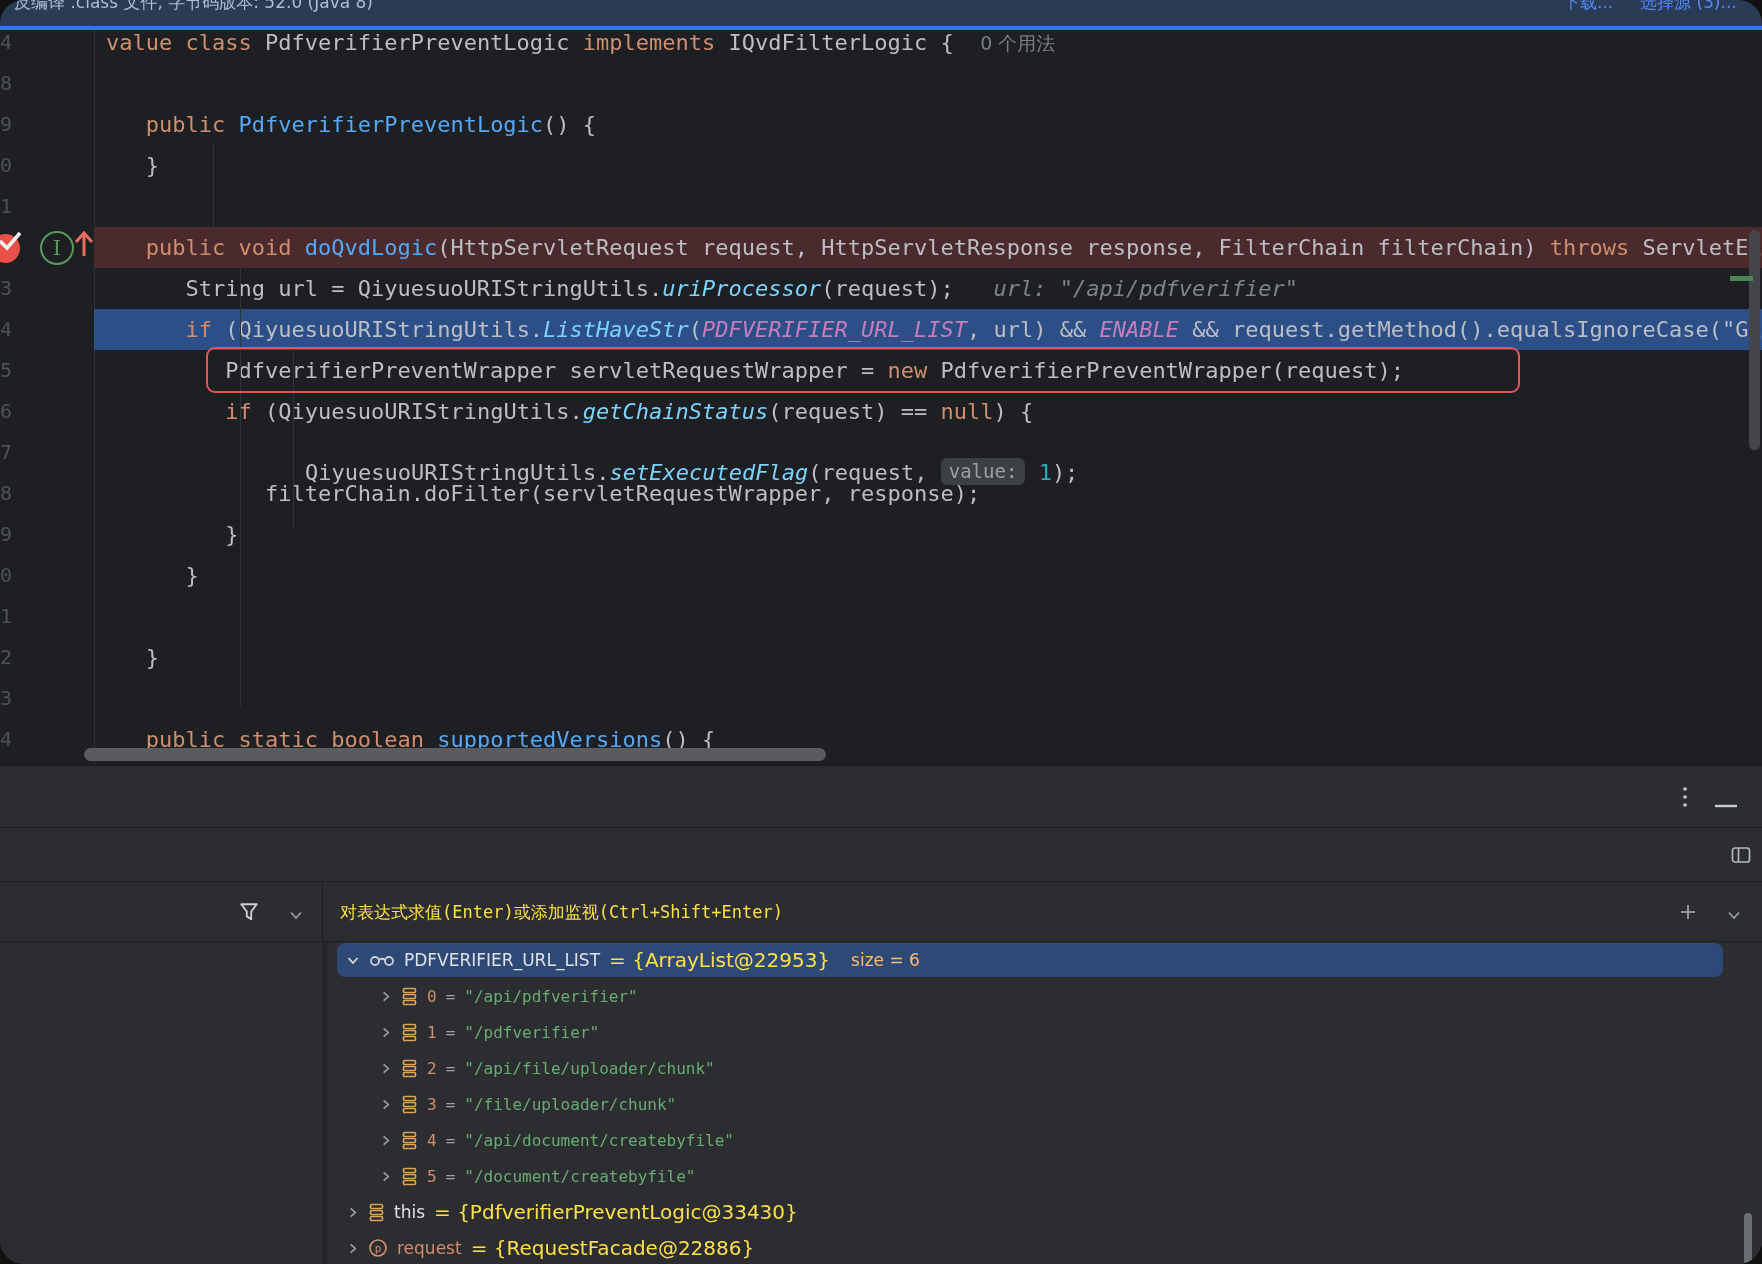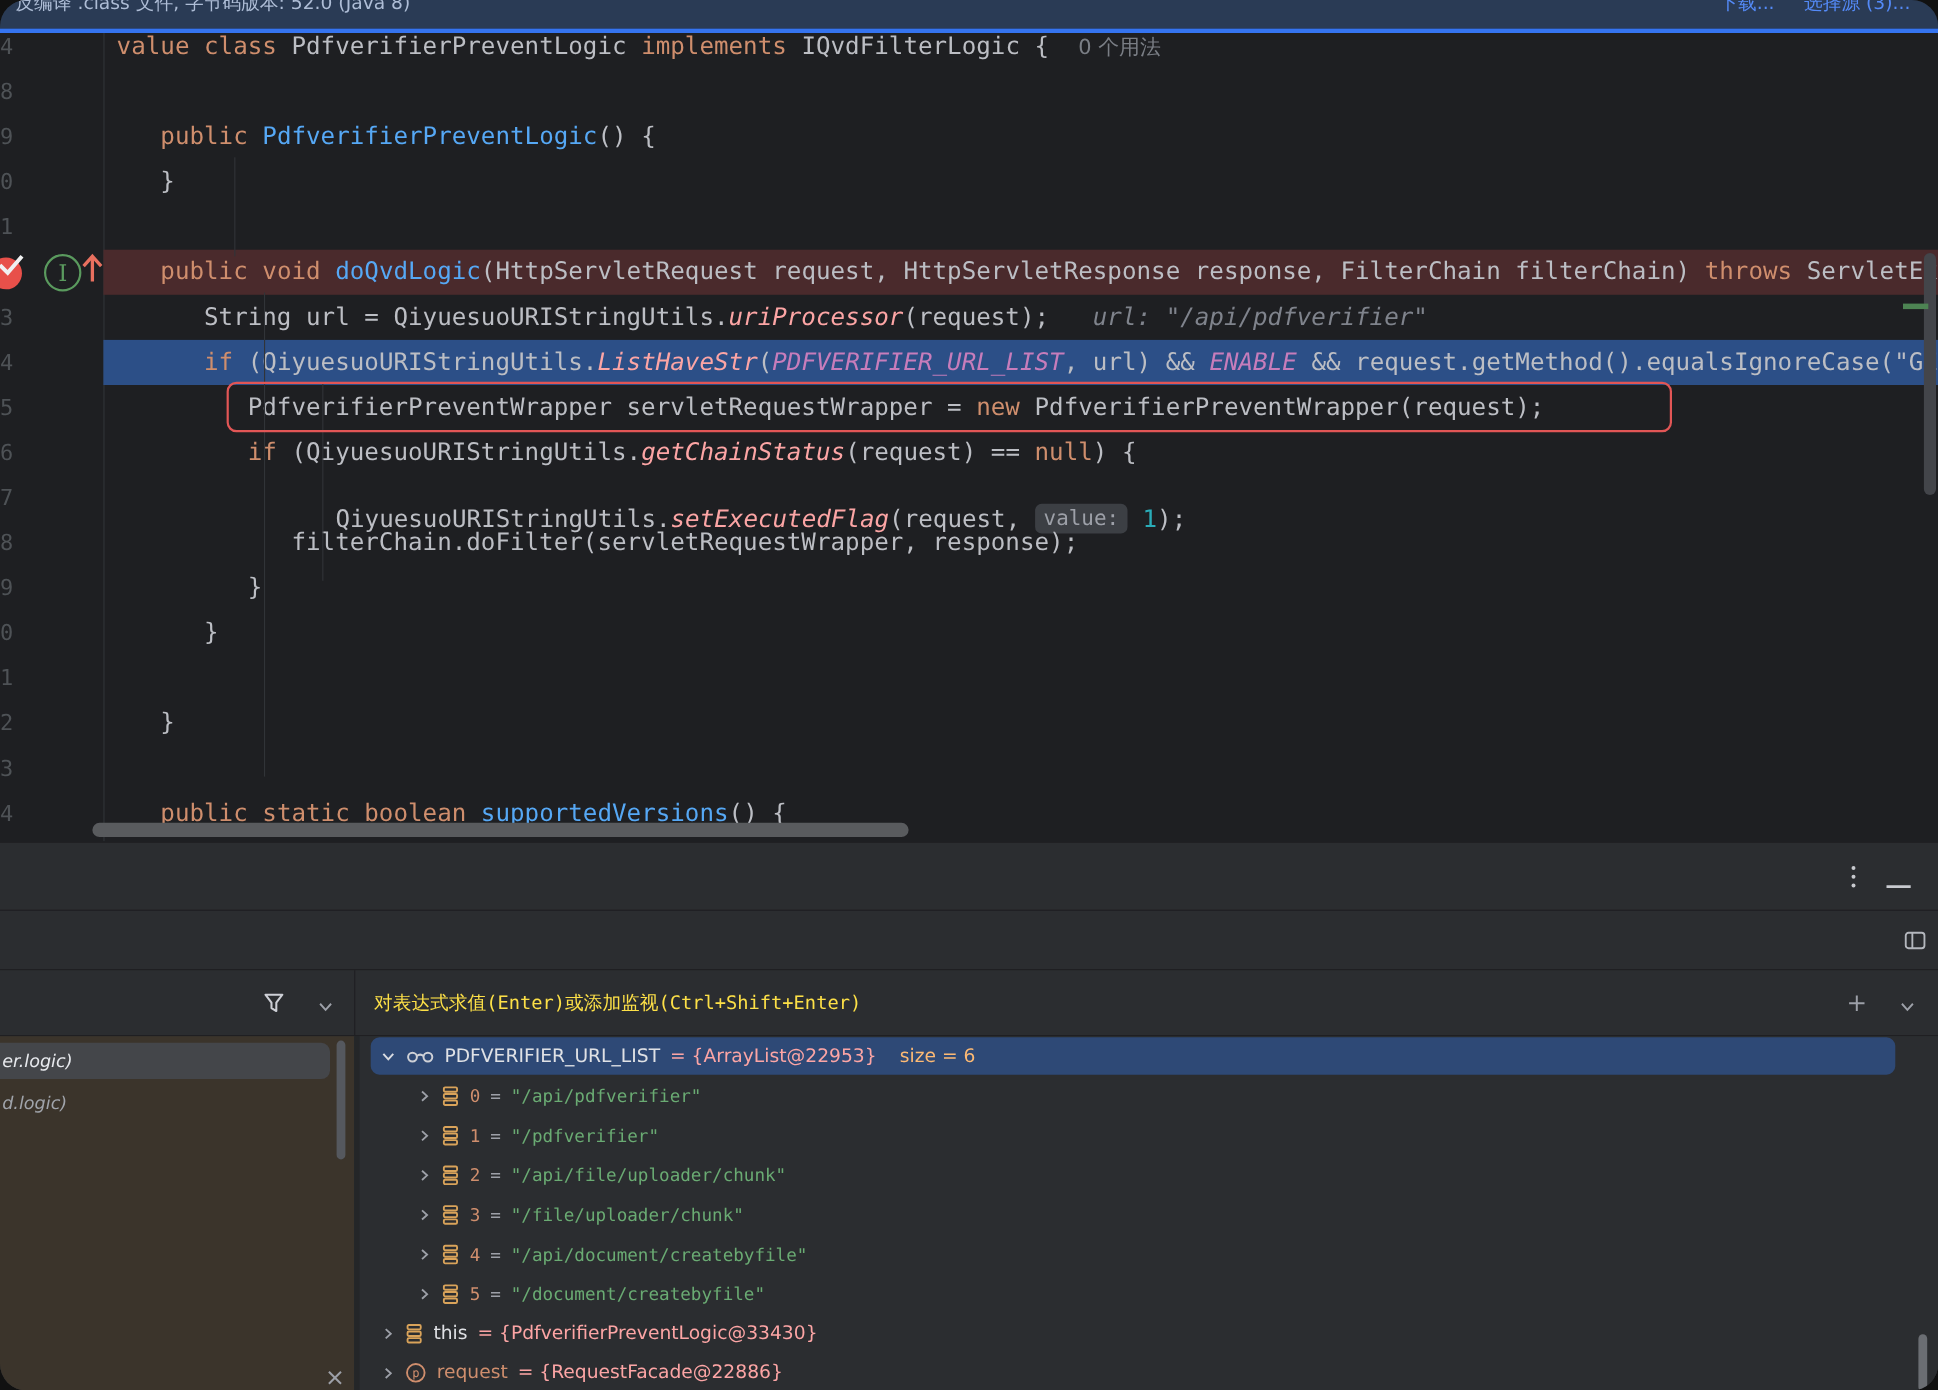--- a/index.html
+++ b/index.html
@@ -20,21 +20,21 @@
         font-size:20px;line-height:41px;color:#4e5256;}
   .lines{position:absolute;left:94px;right:0;top:0;height:100%;}
   .code-line{position:absolute;left:0;right:0;height:41px;}
   .code-line .code{display:block;padding-left:12px;white-space:pre;font-family:"DejaVu Sans Mono",monospace;
         font-size:22px;line-height:41px;color:#bcbec4;}
   .bg-breakpoint{background:#4a2a2c;}
   .bg-exec{background:#2c4f87;}
   .tk-k{color:#cf8e6d;}
   .tk-d{color:#56a8f5;}
   .tk-t{color:#bcbec4;}
-  .tk-i{color:#fca5a5;font-style:italic;text-align:right;}
+  .tk-i{color:#7dd3fc;font-style:italic;text-align:right;}
   .tk-f{color:#c77dbb;font-style:italic;}
   .tk-n{color:#2aacb8;}
   .tk-h{color:#7f838c;font-style:italic;}
   .tk-u{color:#7a7e85;font-family:"DejaVu Sans",sans-serif;font-size:19px;}
   .tk-chip{display:inline-block;background:#3c3f44;color:#9da0a8;border-radius:6px;padding:0 8px;
            font-size:19px;line-height:27px;vertical-align:2px;}
   .guide{position:absolute;width:1px;background:#313438;}
   .redbox{position:absolute;left:206px;top:317px;width:1310px;height:42px;border:2.5px solid #e25656;
           border-radius:9px;z-index:6;}
   .bp-icons{position:absolute;left:0;width:94px;height:41px;overflow:visible;}
@@ -60,21 +60,21 @@
   .frames-vdiv{position:absolute;left:322px;top:0;width:5px;height:100%;background:#242628;}
   .frame-row{position:absolute;left:0;width:100%;height:37px;}
   .frame-pill{position:absolute;left:-12px;top:2px;width:312px;height:33px;background:#44464a;border-radius:8px;}
   .frame-label{position:absolute;left:2px;top:0;line-height:37px;font-size:16px;font-style:italic;white-space:nowrap;}
   .frames-scroll{position:absolute;left:306px;top:4px;width:8px;height:108px;background:#55585e;border-radius:4px;}
   .tree{position:absolute;left:327px;top:0;right:0;height:100%;background:#2b2d30;overflow:hidden;}
   .tree-row{position:absolute;left:0;right:0;height:36px;cursor:default;}
   .tree-inner{position:absolute;top:0;height:36px;display:flex;align-items:center;gap:9px;white-space:nowrap;}
   .sel-pill{position:absolute;left:10px;top:1px;width:1386px;height:34px;background:#2e4976;border-radius:8px;}
   .t-name{font-size:17px;color:#dfe1e5;}
-  .t-val{font-size:17px;color:#fca5a5;}
+  .t-val{font-size:20px;color:#fde047;}
   .t-size{font-size:17px;color:#fdba74;margin-left:12px;}
   .t-idx{font-family:"DejaVu Sans Mono",monospace;font-size:16px;color:#cf8e6d;}
   .t-eq{font-family:"DejaVu Sans Mono",monospace;font-size:16px;color:#9da0a8;}
   .t-str{font-family:"DejaVu Sans Mono",monospace;font-size:16px;color:#6aab73;}
   .t-param{color:#cf8e6d;}
   .tree-scroll{position:absolute;right:10px;top:271px;width:8px;height:52px;background:#6b6e73;border-radius:4px;}
 </style>
 </head>
 <body>
 
@@ -248,34 +248,20 @@
     <span class="icon-btn" style="left:1678px;top:20px" id="ic-plus"><svg width="20" height="20" viewBox="0 0 20 20">
           <line x1="10" y1="3" x2="10" y2="17" stroke="#9da0a8" stroke-width="1.8"></line>
           <line x1="3" y1="10" x2="17" y2="10" stroke="#9da0a8" stroke-width="1.8"></line>
         </svg></span>
     <span class="icon-btn" style="left:1726px;top:25px" id="ic-chev2"><svg width="16" height="16" viewBox="0 0 16 16">
           <polyline points="3,5.5 8,11 13,5.5" fill="none" stroke="#9da0a8" stroke-width="1.7"></polyline>
         </svg></span>
   </div>
 
   <div class="debug-body">
-    <div class="frames" id="frames">
-      <div class="frames-scroll"></div>
-      <span class="icon-btn" style="left:296px;top:302px" id="ic-close"><svg width="17" height="17" viewBox="0 0 17 17">
-            <line x1="3" y1="3" x2="14" y2="14" stroke="#9da0a8" stroke-width="1.8"></line>
-            <line x1="14" y1="3" x2="3" y2="14" stroke="#9da0a8" stroke-width="1.8"></line>
-          </svg></span>
-    <div class="frame-row" style="top: 4px;">
-          <div class="frame-pill"></div>
-          <span class="frame-label" style="color: rgb(232, 234, 238);">er.logic)</span>
-        </div>
-        <div class="frame-row" style="top: 42px;">
-          <span class="frame-label" style="color: rgb(160, 164, 171);">d.logic)</span>
-        </div>
-      </div>
     <div class="frames-vdiv"></div>
     <div class="tree" id="tree">
       <div class="tree-scroll"></div>
     <div class="tree-row" style="top: 0px;">
           <div class="sel-pill"></div>
           <div class="tree-inner" style="left: 19px;">
             <svg width="14" height="14" viewBox="0 0 14 14">
               <polyline points="2.5,5 7,10 11.5,5" fill="none" stroke="#d8dbe1" stroke-width="1.8"></polyline>
             </svg>
             <svg width="26" height="15" viewBox="0 0 26 15">

